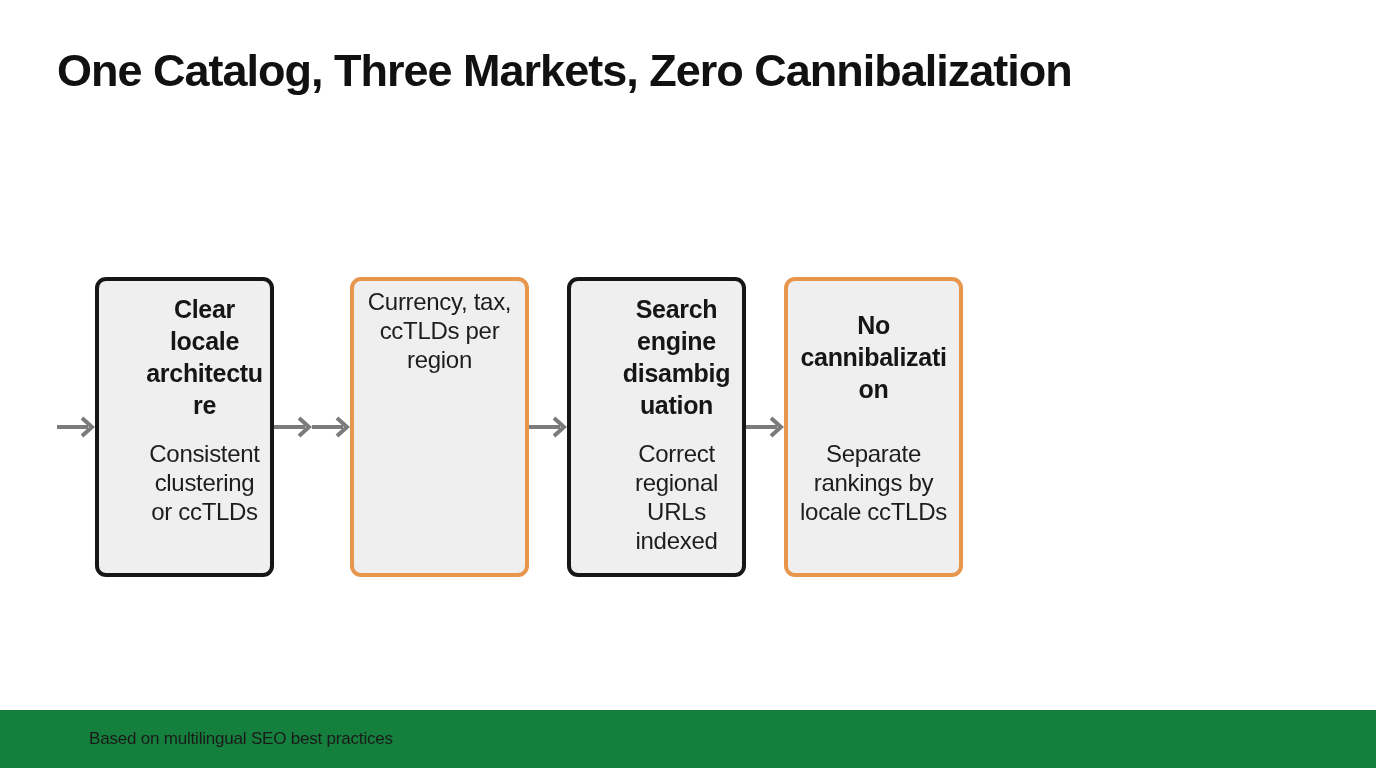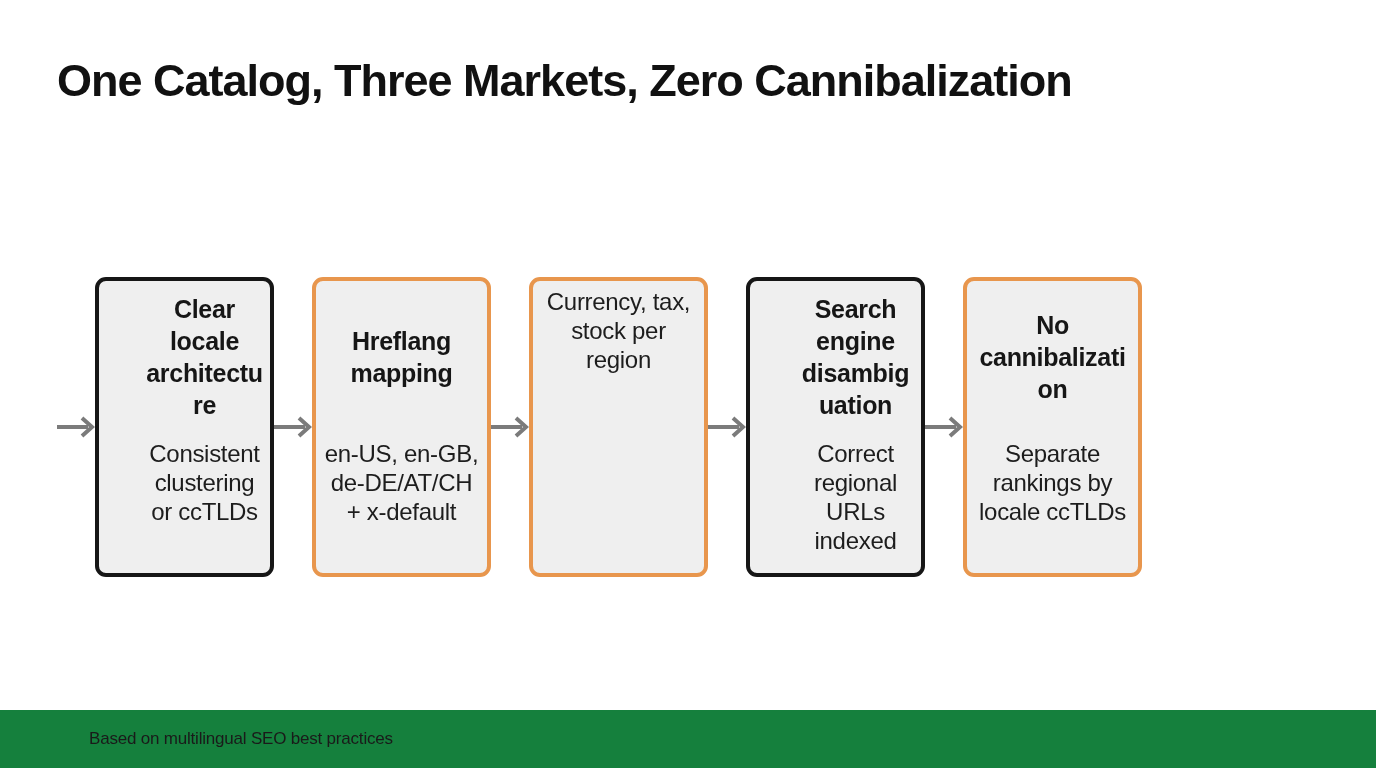--- a/index.html
+++ b/index.html
@@ -14,21 +14,21 @@
   }
   .slide {
     position: relative;
     width: 1376px;
     height: 768px;
     background: #ffffff;
   }
   .headline {
     position: absolute;
     left: 57px;
-    top: 56px;
+    top: 46px;
     margin: 0;
     font-size: 45px;
     line-height: 1.1;
     font-weight: 700;
     letter-spacing: -1px;
     color: #111111;
     white-space: nowrap;
   }
   .subhead {
     position: absolute;
@@ -136,36 +136,30 @@
       <div class="step-body">Consistent clustering or ccTLDs</div>
     </div>
 
     <div class="arrow">
       <svg width="38" height="26" viewBox="0 0 38 26" aria-hidden="true">
         <path d="M0 13 H31" stroke="#7b7b7b" stroke-width="4" fill="none"></path>
         <path d="M25 4 L35 13 L25 22" stroke="#7b7b7b" stroke-width="4" fill="none" stroke-linecap="butt" stroke-linejoin="miter"></path>
       </svg>
     </div>
 
-    <div class="step" data-border="orange">
-      <div class="step-title">
-          <span>Hreflang mapping</span>
-        </div>
-      <div class="step-body">en-US, en-GB, de-DE/AT/CH + x-default</div>
-    </div>
 
     <div class="arrow">
       <svg width="38" height="26" viewBox="0 0 38 26" aria-hidden="true">
         <path d="M0 13 H31" stroke="#7b7b7b" stroke-width="4" fill="none"></path>
         <path d="M25 4 L35 13 L25 22" stroke="#7b7b7b" stroke-width="4" fill="none" stroke-linecap="butt" stroke-linejoin="miter"></path>
       </svg>
     </div>
 
     <div class="step" data-border="orange">
-      <div class="step-body">Currency, tax, stock per region</div>
+      <div class="step-body">Currency, tax, ccTLDs per region</div>
     </div>
 
     <div class="arrow">
       <svg width="38" height="26" viewBox="0 0 38 26" aria-hidden="true">
         <path d="M0 13 H31" stroke="#7b7b7b" stroke-width="4" fill="none"></path>
         <path d="M25 4 L35 13 L25 22" stroke="#7b7b7b" stroke-width="4" fill="none" stroke-linecap="butt" stroke-linejoin="miter"></path>
       </svg>
     </div>
 
     <div class="step" data-border="dark">

